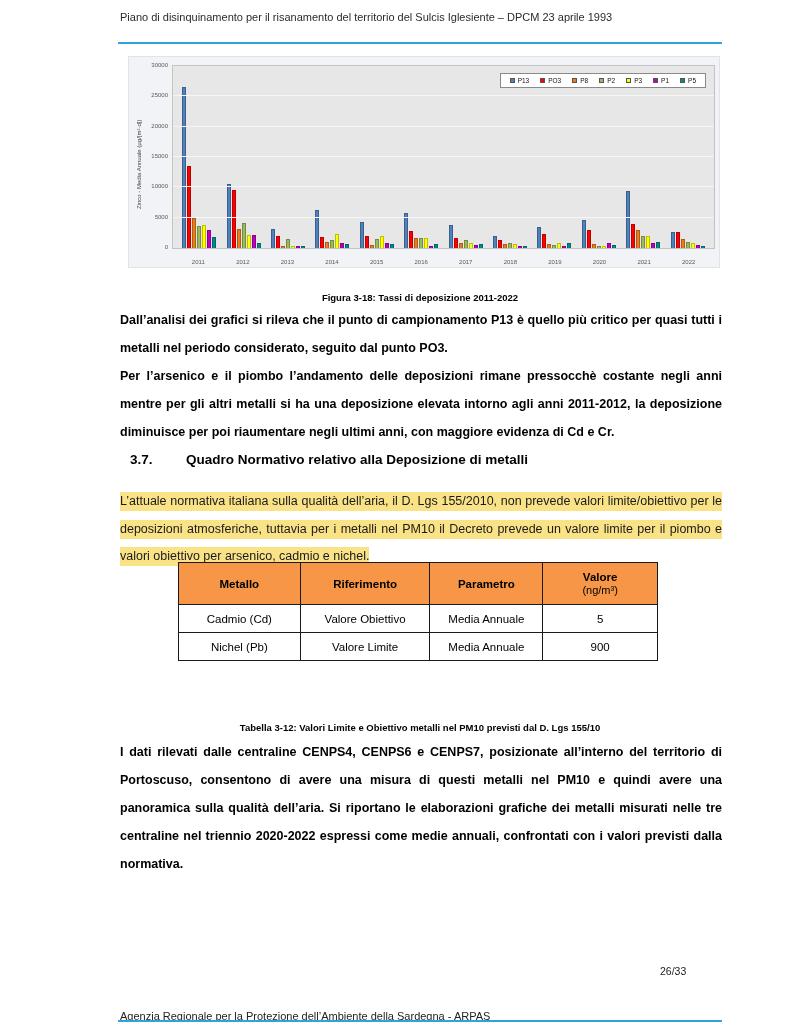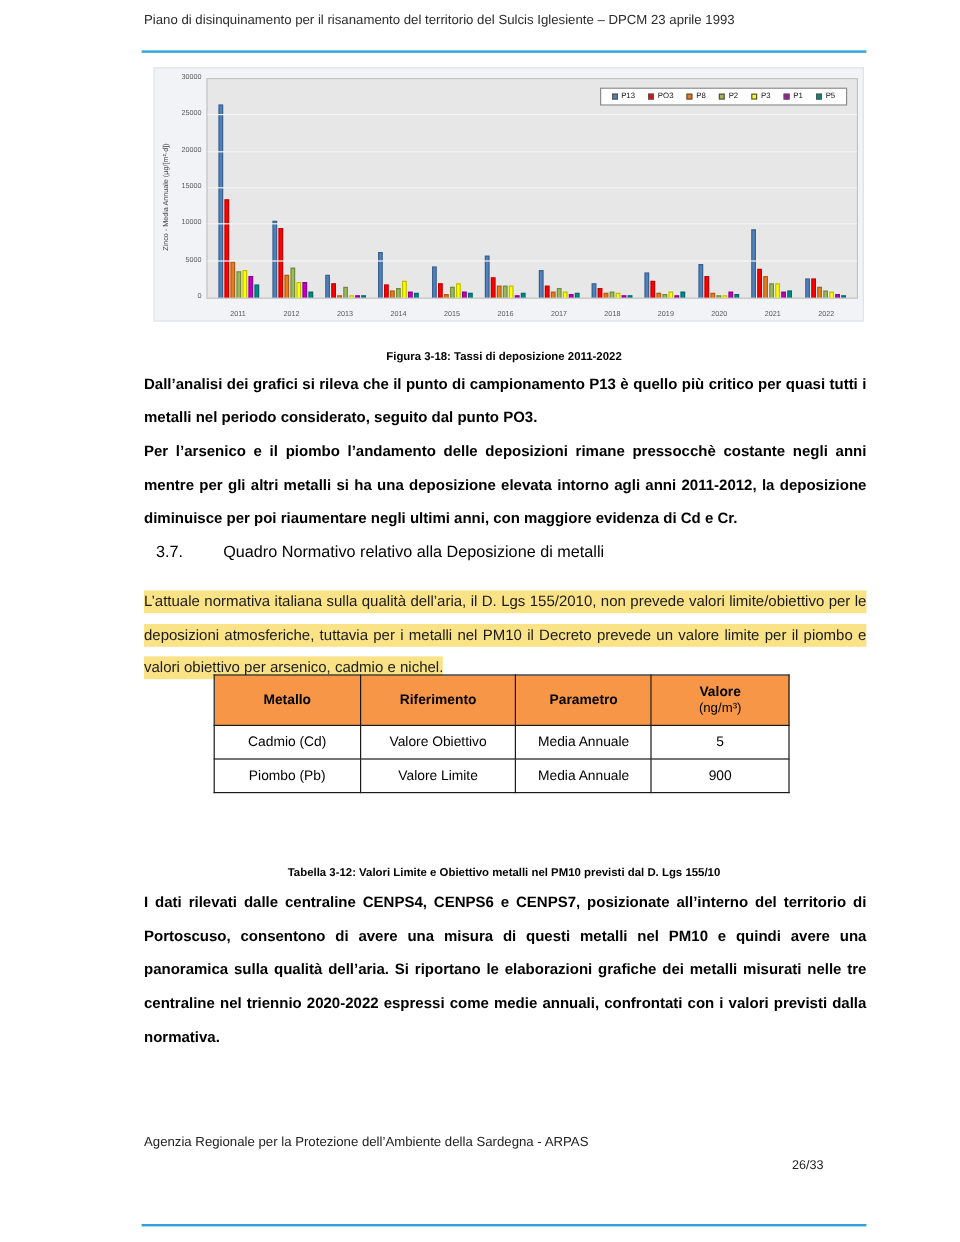--- a/index.html
+++ b/index.html
@@ -32,38 +32,38 @@
   .xlabels div { text-align:center; }
 
   .fig-caption { position:absolute; left:120px; top:292px; width:600px; text-align:center; font-size:9.5px; font-weight:bold; color:#000; }
 
   
   .para { position:absolute; left:120px; width:602px; font-size:12.5px; line-height:28px; text-align:justify; color:#000;font-weight:bold; }
   .p1 { top:306px; }
   .p2 { top:362px; }
   .p3 { top:738px; }
 
-  .section-heading { position:absolute; left:130px; top:452px; font-size:13.5px; font-weight:normal; color:#000; }
+  .section-heading { position:absolute; left:130px; top:452px; font-size:13.5px; font-weight:bold; color:#000; }
   .section-heading .sec-num { display:inline-block; width:56px; }
 
   .hl-para { position:absolute; left:120px; top:488px; width:602px; font-size:12.5px; line-height:27.5px; text-align:justify; }
   .hl { background:#fae387; padding:2px 0 3px 0; }
 
   
   .metal-table { position:absolute; left:178px; top:562px; width:480px; border-collapse:collapse; font-size:11.5px; color:#000; }
   .metal-table th, .metal-table td { border:1px solid #1a1a1a; text-align:center; vertical-align:middle; }
   .metal-table thead th { background:#f79646; font-weight:bold; height:42px; }
   .metal-table td { height:28px; background:#fff; font-weight:normal; }
   .metal-table .unit { font-weight:normal; font-size:11px; margin-top:1px; }
   .col-metallo{width:122px;} .col-rif{width:130px;} .col-par{width:113px;} .col-val{width:115px;}
 
   .table-caption { position:absolute; left:120px; top:722px; width:600px; text-align:center; font-size:9.5px; font-weight:bold; color:#000; }
 
   
-  .footer-left { position:absolute; left:120px; top:946px; font-size:11px; color:#222; }
+  .footer-left { position:absolute; left:120px; top:1010px; font-size:11px; color:#222; }
   .footer-page { position:absolute; left:660px; top:965px; font-size:10.5px; color:#222; }
 </style>
 </head>
 <body>
 
 <div class="page">
 
   <div class="header">
     <div>Piano di disinquinamento per il risanamento del territorio del Sulcis Iglesiente – DPCM 23 aprile 1993</div>
   </div>
@@ -271,21 +271,21 @@
       </tr>
     </thead>
     <tbody>
         <tr>
           <td>Cadmio (Cd)</td>
           <td>Valore Obiettivo</td>
           <td>Media Annuale</td>
           <td>5</td>
         </tr>
         <tr>
-          <td>Piombo (Pb)</td>
+          <td>Nichel (Pb)</td>
           <td>Valore Limite</td>
           <td>Media Annuale</td>
           <td>900</td>
         </tr>
       </tbody>
   </table>
 
   <div class="table-caption">Tabella 3-12: Valori Limite e Obiettivo metalli nel PM10 previsti dal D. Lgs 155/10</div>
 
   <p class="para p3">I dati rilevati dalle centraline CENPS4, CENPS6 e CENPS7, posizionate all’interno del territorio di Portoscuso, consentono di avere una misura di questi metalli nel PM10 e quindi avere una panoramica sulla qualità dell’aria. Si riportano le elaborazioni grafiche dei metalli misurati nelle tre centraline nel triennio 2020-2022 espressi come medie annuali, confrontati con i valori previsti dalla normativa.</p>

